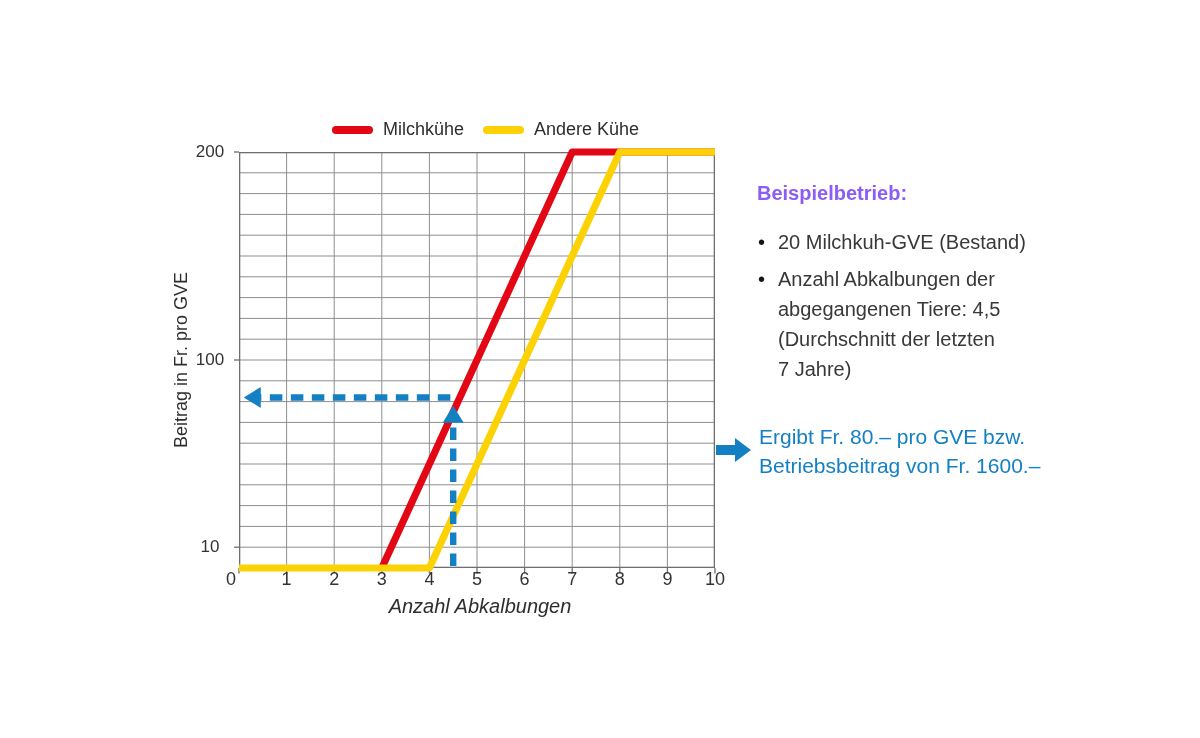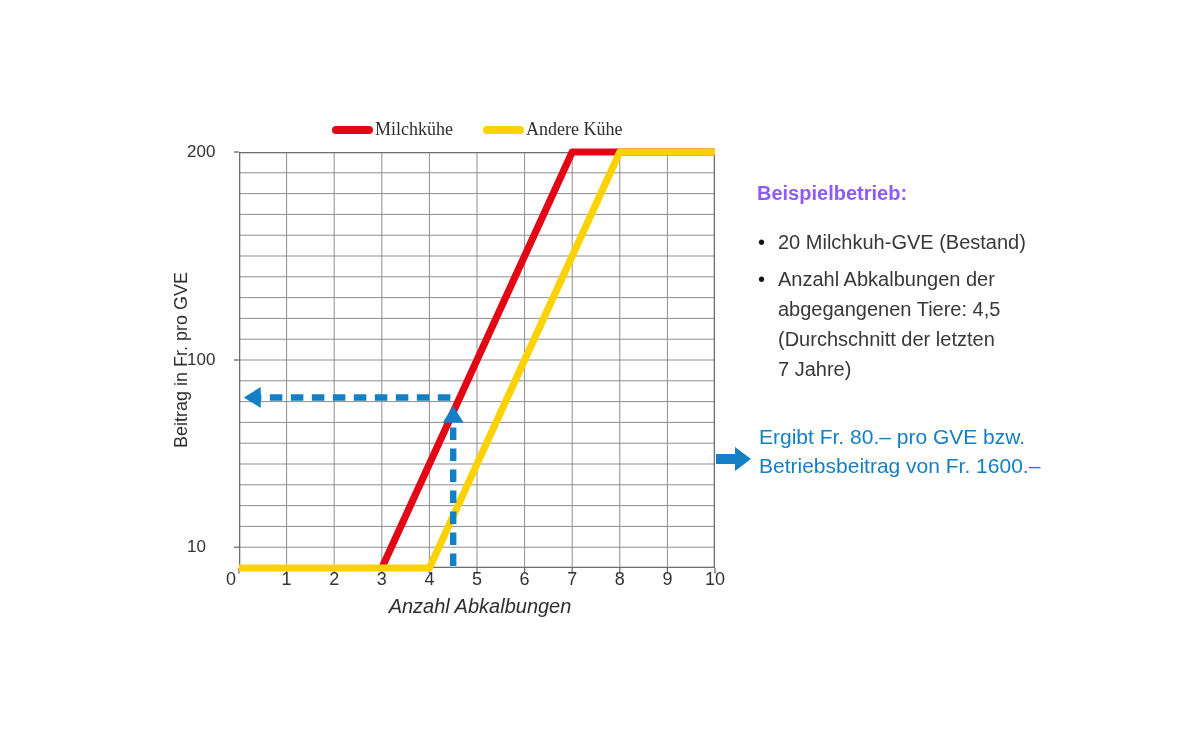--- a/index.html
+++ b/index.html
@@ -1,51 +1,51 @@
 <!DOCTYPE html>
 <html><head>
 <meta charset="utf-8">
 <style>
   html,body{margin:0;padding:0;background:#ffffff;}
   .canvas{
     position:relative;width:1200px;height:738px;background:#ffffff;
     font-family:"Liberation Sans", sans-serif;color:#383838;overflow:hidden;
   }
   
-  .legend-item{position:absolute;top:119px;height:21px;display:flex;align-items:center;gap:2px;font-family:Liberation Serif, serif;}
+  .legend-item{position:absolute;top:119px;height:21px;display:flex;align-items:center;gap:10px;}
   .legend-item .swatch{width:41px;height:8px;border-radius:4px;background:#ccc;flex:0 0 auto;}
   .legend-label{font-size:18px;color:#2e2e2e;white-space:nowrap;}
   #legend-item-0{left:332px;}
   #legend-item-1{left:483px;}
   
   #plot{position:absolute;left:239px;top:152px;width:476px;height:416px;overflow:visible;}
   
   .xtick{position:absolute;width:40px;text-align:center;font-size:18px;color:#333;}
-  .ytick{position:absolute;width:46px;text-align:left;font-size:17px;color:#333;}
+  .ytick{position:absolute;width:46px;text-align:center;font-size:17px;color:#333;}
   .axis-title-x{
     position:absolute;left:480px;top:595px;transform:translateX(-50%);
     font-size:20px;color:#2e2e2e;white-space:nowrap;font-style:italic;
   }
   .axis-title-y{
     position:absolute;left:181px;top:360px;
     transform:translate(-50%,-50%) rotate(-90deg);
     font-size:18px;color:#2e2e2e;white-space:nowrap;
   }
   
   .panel-heading{position:absolute;left:757px;top:182px;font-size:20px;font-weight:bold;color:#8b5cf6;white-space:nowrap;}
   .panel-bullets{position:absolute;left:757px;top:227px;margin:0;padding:0;list-style:none;width:280px;}
   .panel-bullets li{
     position:relative;padding-left:21px;font-size:20px;line-height:30px;
     color:#383838;white-space:pre-line;
   }
   .panel-bullets li + li{margin-top:7px;}
   .panel-bullets li::before{
     content:"\2022";position:absolute;left:1px;top:0;font-size:20px;color:#151515;
   }
-  .note{position:absolute;left:716px;top:422px;display:flex;align-items:center;}
+  .note{position:absolute;left:716px;top:422px;display:flex;align-items:flex-start;}
   .note-arrow{flex:0 0 auto;margin-top:15px;}
   .note-text{margin-left:7px;font-size:21px;line-height:29px;color:#1480c4;white-space:pre-line;}
 </style>
 </head>
 <body>
 
 <div class="canvas">
 
   <div class="legend-item" id="legend-item-0">
     <span class="swatch" style="background: rgb(227, 6, 21);"></span>

